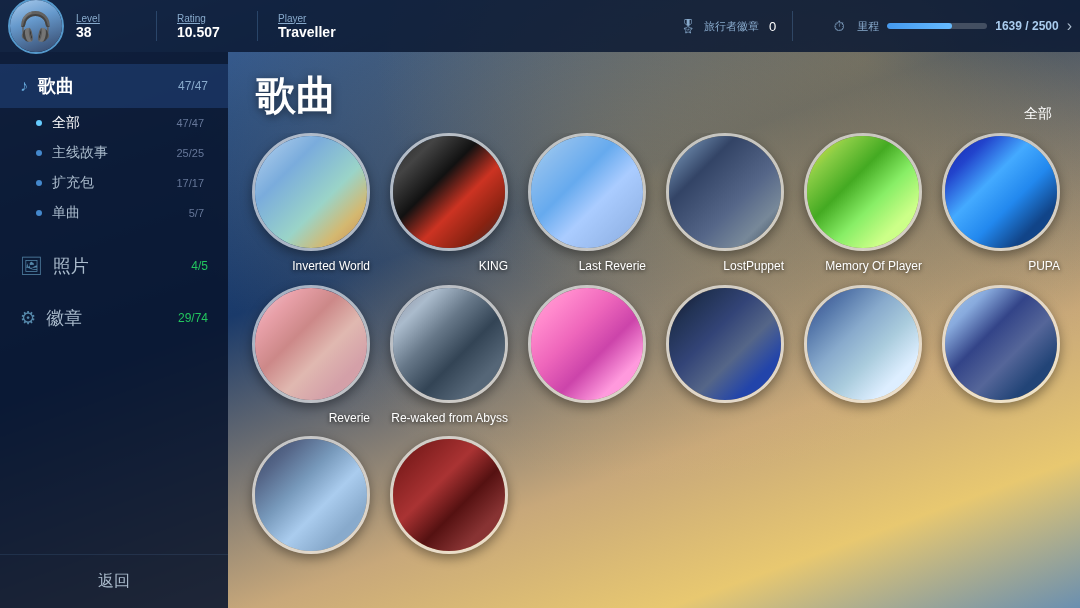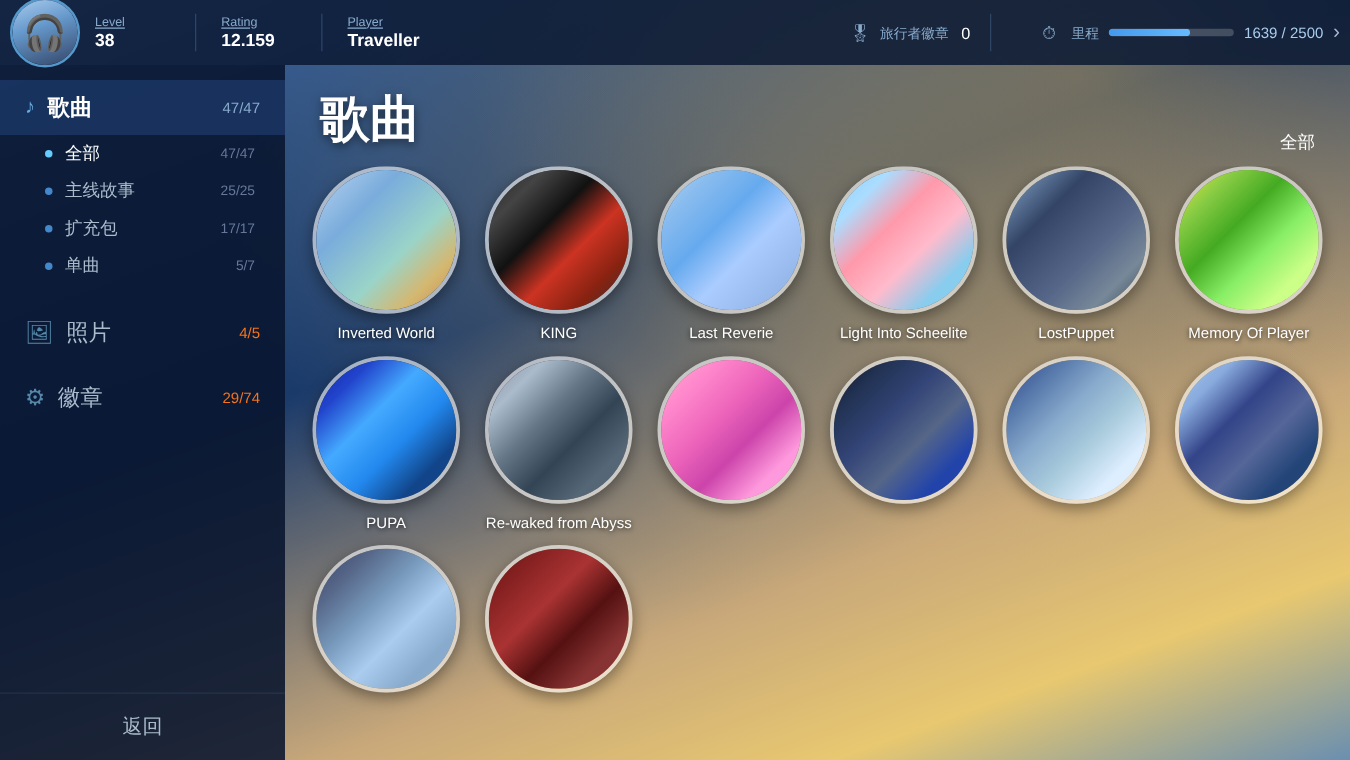--- a/index.html
+++ b/index.html
@@ -220,21 +220,21 @@
       margin-right: 10px;
       font-size: 18px;
       color: #5588aa;
     }
     .sidebar-bottom-item .item-label {
       font-size: 18px;
     }
     .sidebar-bottom-item .item-count {
       margin-left: auto;
       font-size: 12px;
-      color: #f97316;
+      color: #22c55e;
       text-align: right;
     }
 
     .sidebar-back {
       padding: 16px 20px;
       color: #aabbcc;
       font-size: 16px;
       cursor: pointer;
       border-top: 1px solid rgba(100,150,200,0.15);
       text-align: center;
@@ -277,21 +277,21 @@
       display: grid;
       grid-template-columns: repeat(6, 1fr);
       gap: 10px 16px;
       overflow-y: auto;
       max-height: calc(608px - 52px - 80px);
     }
 
     .song-item {
       display: flex;
       flex-direction: column;
-      align-items: center;
+      align-items: flex-end;
       cursor: pointer;
     }
 
     .song-cover {
       width: 118px;
       height: 118px;
       border-radius: 50%;
       overflow: hidden;
       border: 3px solid rgba(255,255,255,0.6);
       box-shadow: 0 4px 12px rgba(0,0,0,0.4);
@@ -371,21 +371,21 @@
 
   <div class="header-stat">
     <span class="header-stat-label">Level</span>
     <span class="header-stat-value">38</span>
   </div>
 
   <div class="header-divider"></div>
 
   <div class="header-stat">
     <span class="header-stat-label">Rating</span>
-    <span class="header-stat-value">12.159</span>
+    <span class="header-stat-value">10.507</span>
   </div>
 
   <div class="header-divider"></div>
 
   <div class="header-stat">
     <span class="header-stat-label">Player</span>
     <span class="header-stat-value">Traveller</span>
   </div>
 
   <div class="header-right">
@@ -396,21 +396,21 @@
     </div>
 
     <div class="header-divider"></div>
 
     <div class="exp-bar">
       <div class="badge-icon">⏱</div>
       <div style="font-size:11px; color:#88aacc;">里程</div>
       <div class="exp-bar-track">
         <div class="exp-bar-fill" style="width: 65%;"></div>
       </div>
-      <div style="font-size:12px; color:#aaccee;">1639 / 2500</div>
+      <div style="font-size:12px; color:#aaccee;font-weight:bold;">1639 / 2500</div>
       <span class="arrow-icon">›</span>
     </div>
   </div>
 </div>
 
 <div class="sidebar">
   <div class="sidebar-section">
     <div class="sidebar-main-item active">
       <span class="item-icon">♪</span>
       <span class="item-label">歌曲</span>
@@ -481,44 +481,44 @@
         <div class="song-title">KING</div>
       </div>
       <div class="song-item">
         <div class="song-cover">
           <div class="song-cover-inner cover-lastparadise"></div>
         </div>
         <div class="song-title">Last Reverie</div>
       </div>
       <div class="song-item">
         <div class="song-cover">
-          <div class="song-cover-inner cover-lightinto"></div>
-        </div>
-        <div class="song-title">Light Into Scheelite</div>
-      </div>
-      <div class="song-item">
-        <div class="song-cover">
           <div class="song-cover-inner cover-lostpuppet"></div>
         </div>
         <div class="song-title">LostPuppet</div>
       </div>
       <div class="song-item">
         <div class="song-cover">
           <div class="song-cover-inner cover-memory"></div>
         </div>
         <div class="song-title">Memory Of Player</div>
       </div>
       <div class="song-item">
         <div class="song-cover">
           <div class="song-cover-inner cover-pupa"></div>
         </div>
         <div class="song-title">PUPA</div>
       </div>
       <div class="song-item">
         <div class="song-cover">
+          <div class="song-cover-inner cover-reverie"></div>
+        </div>
+        <div class="song-title">Reverie</div>
+      </div>
+      <div class="song-item">
+        <div class="song-cover">
           <div class="song-cover-inner cover-rewaked"></div>
         </div>
         <div class="song-title">Re-waked from Abyss</div>
       </div>
       <div class="song-item">
         <div class="song-cover">
           <div class="song-cover-inner cover-row3a"></div>
         </div>
         <div class="song-title"></div>
       </div>

